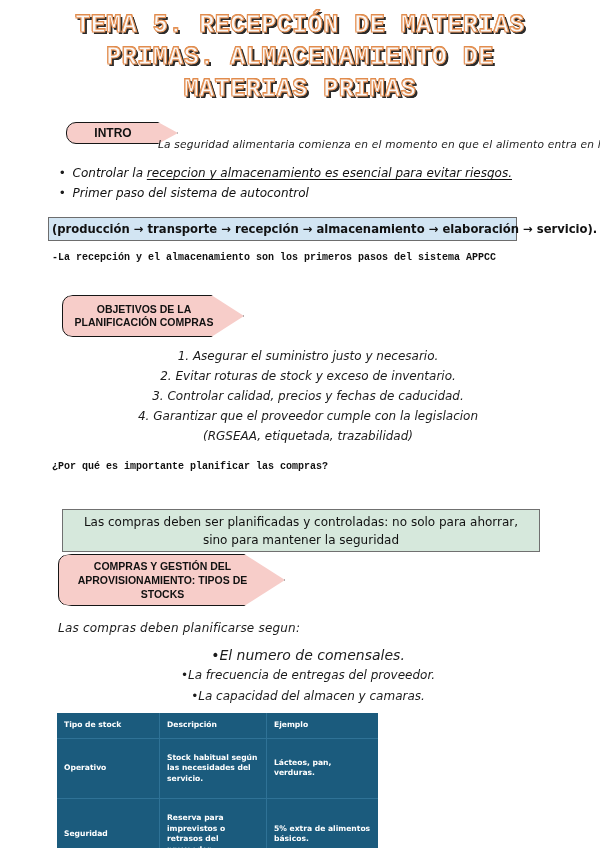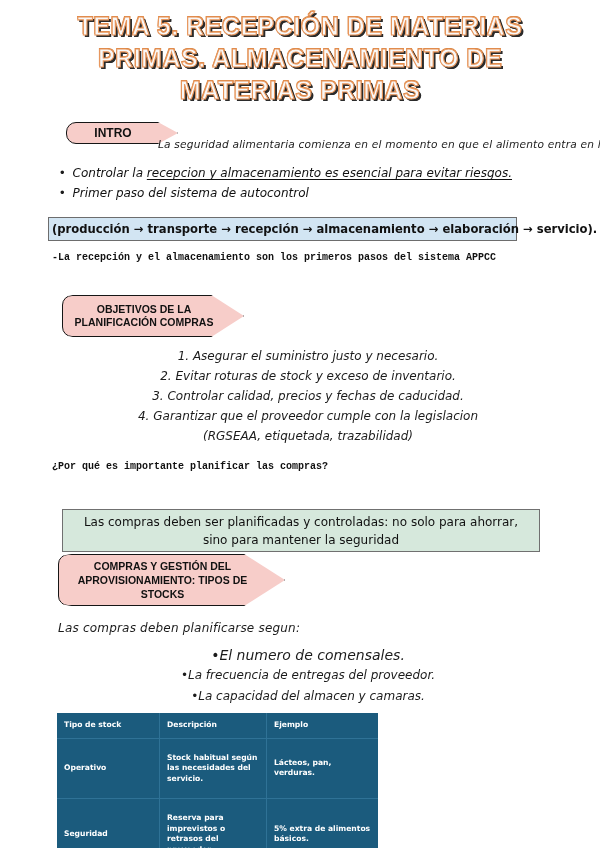--- a/index.html
+++ b/index.html
@@ -18,21 +18,21 @@
 
   
   .title-block {
     position: absolute;
     left: 0;
     top: 10px;
     width: 600px;
     text-align: center;
   }
   .title-line {
-    font-family: Liberation Sans, sans-serif;
+    font-family: Liberation Mono, monospace;
     font-weight: bold;
     font-size: 25px;
     letter-spacing: 0.5px;
     line-height: 32px;
     color: #f8f8f8;
     -webkit-text-stroke: 1.1px #e8955a;
     text-shadow:
       2.0px 2.0px 0 #2b2b2b,
       1.6px 1.6px 0 #2b2b2b,
       2.4px 2.4px 0 #2b2b2b,

